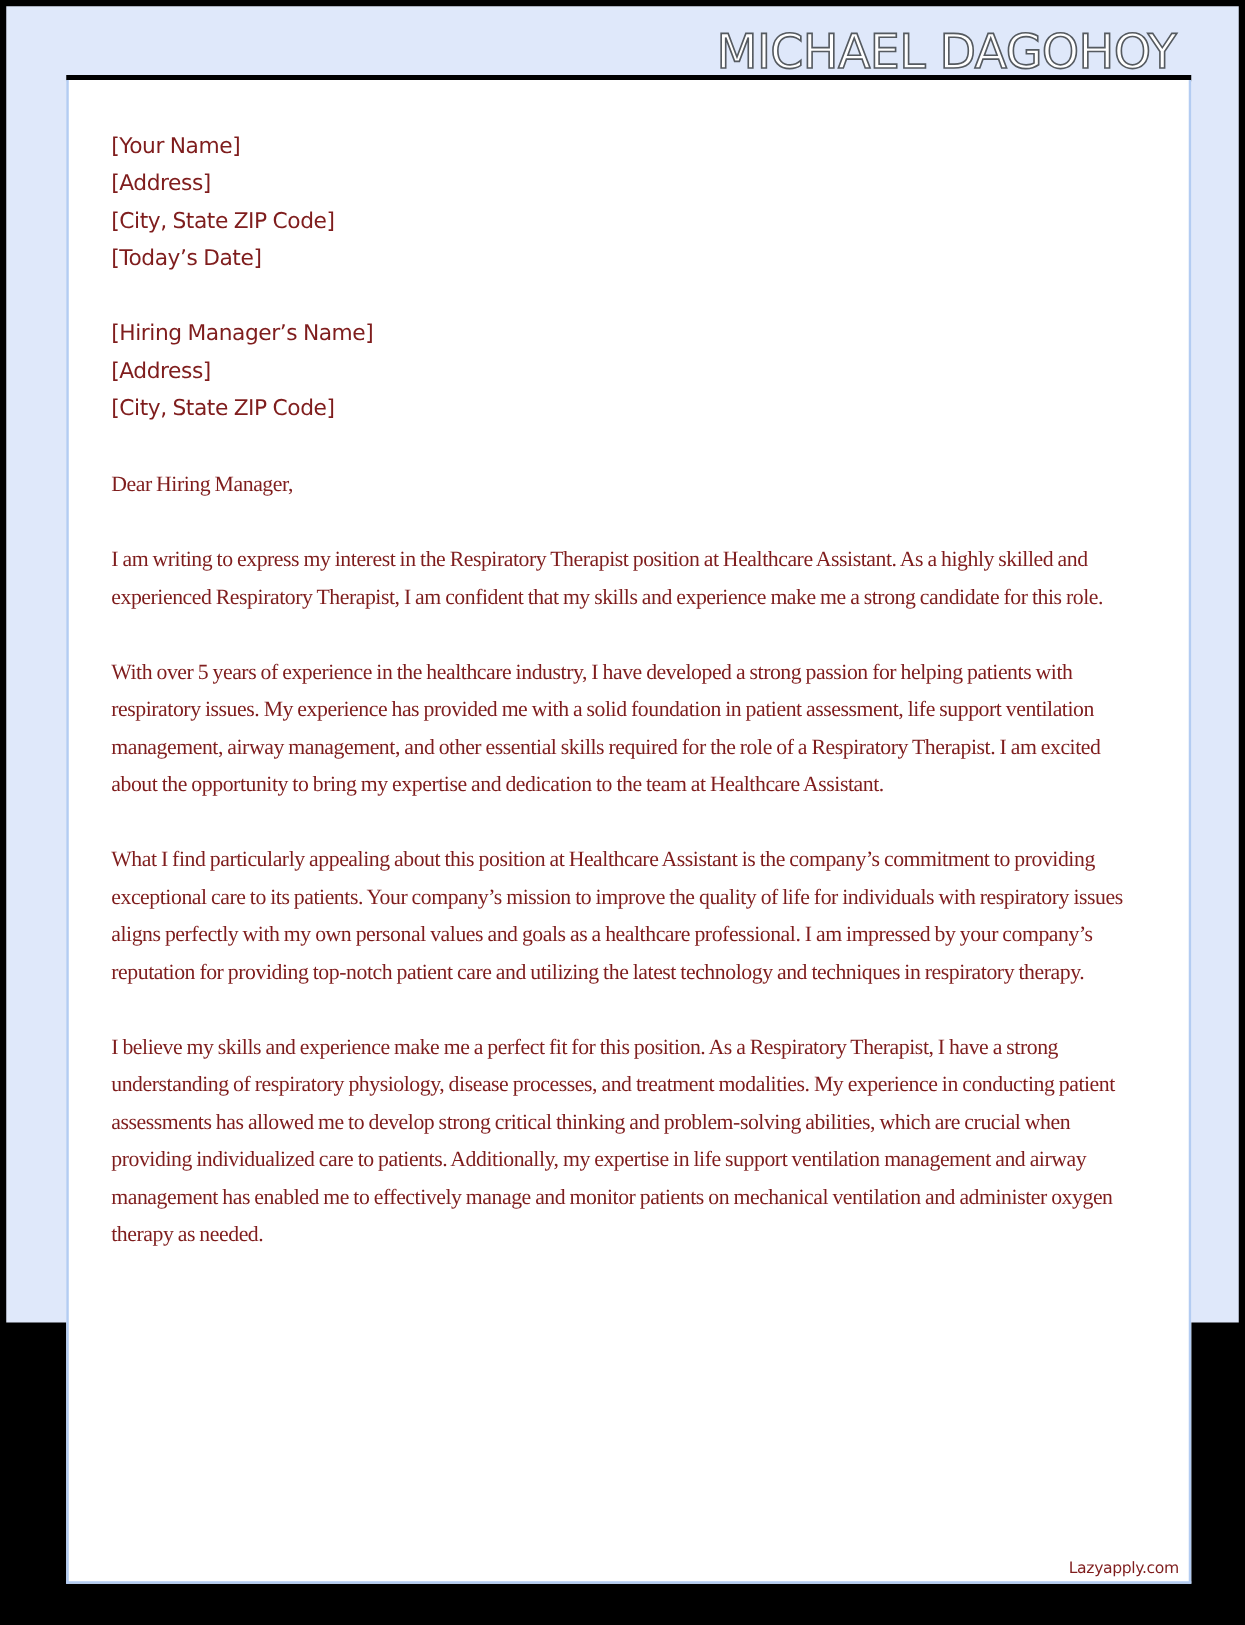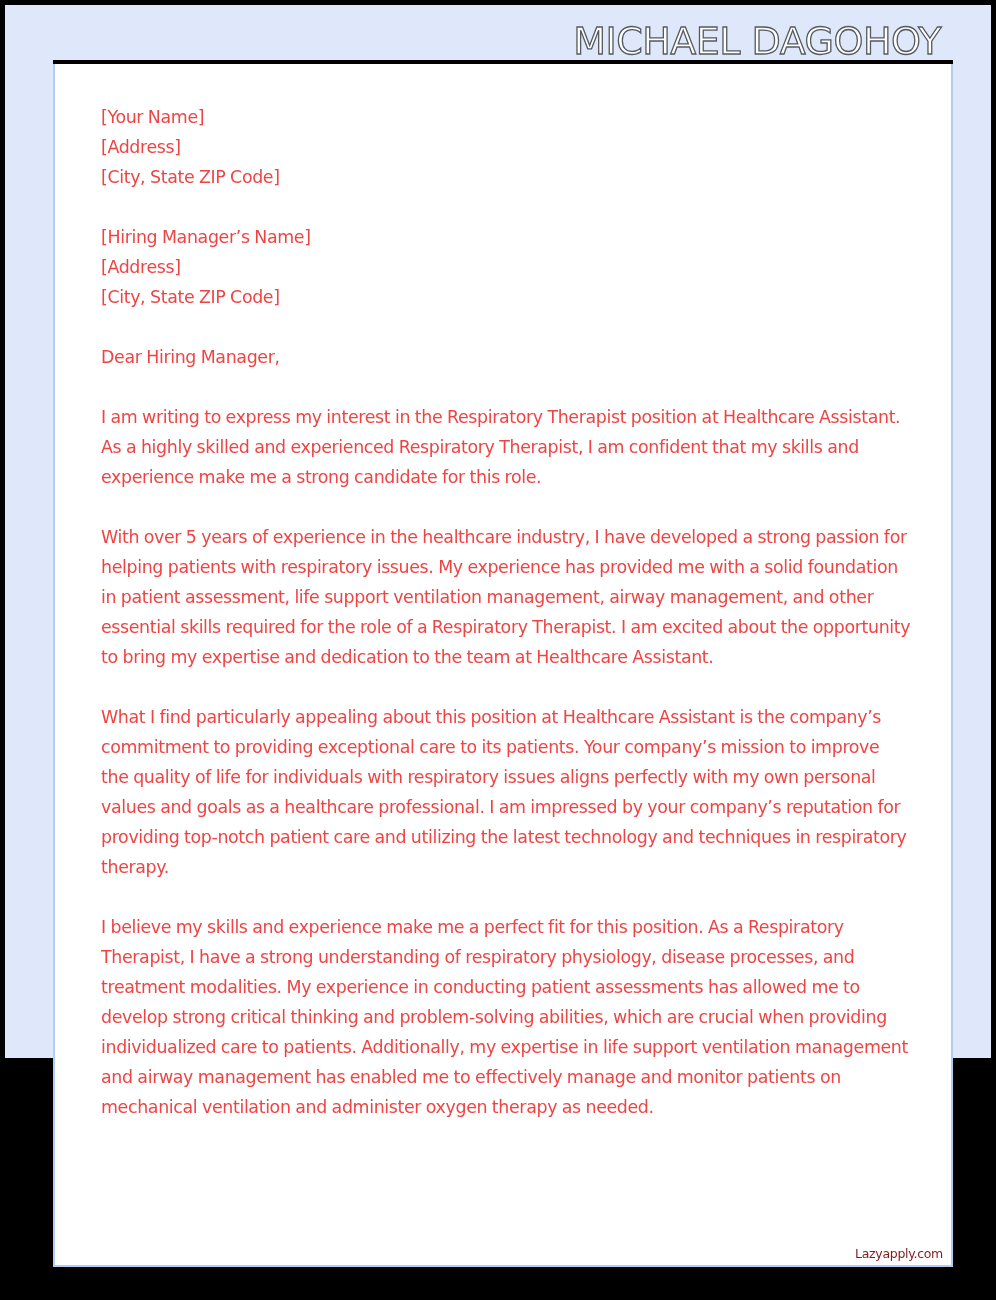--- a/index.html
+++ b/index.html
@@ -36,31 +36,31 @@
       position: absolute;
       left: 48px; top: 59px; width: 896px; height: 1201px;
       background: #ffffff;
       border-left: 2px solid #b3ccf2;
       border-right: 2px solid #b3ccf2;
       border-bottom: 2px solid #b3ccf2;
       overflow: hidden;
     }
     .content {
       position: absolute;
-      left: 46px; top: 38px; width: 810px;
+      left: 34px; top: 38px; width: 810px;
       font-family: "DejaVu Sans", sans-serif;
       font-size: 17.4px;
       line-height: 30px;
-      color: #ef4444;
+      color: #7f1d1d;
       letter-spacing: -0.35px;
       word-spacing: -0.5px;
     }
     .content .line { display: block; white-space: nowrap; }
     .content .gap { display: block; height: 30px; }
-    .content p { margin: 0; }
+    .content p { margin: 0; font-family: Liberation Serif, serif; }
     .content p.para { margin: 0 0 30px 0; }
     .watermark {
       position: absolute;
       right: 8px; bottom: 4px;
       font-family: "DejaVu Sans", sans-serif;
       font-size: 12.5px;
       color: #7f1d1d;
       letter-spacing: -0.3px;
     }
   </style>
@@ -71,20 +71,21 @@
   <div class="title">MICHAEL DAGOHOY</div>
   <div class="topbar"></div>
 
   <div class="paper">
     <div class="content">
 
       <div>
         <span class="line">[Your Name]</span>
         <span class="line">[Address]</span>
         <span class="line">[City, State ZIP Code]</span>
+        <span class="line">[Today’s Date]</span>
       </div>
       <span class="gap"></span>
 
       <div>
         <span class="line">[Hiring Manager’s Name]</span>
         <span class="line">[Address]</span>
         <span class="line">[City, State ZIP Code]</span>
       </div>
       <span class="gap"></span>
 

